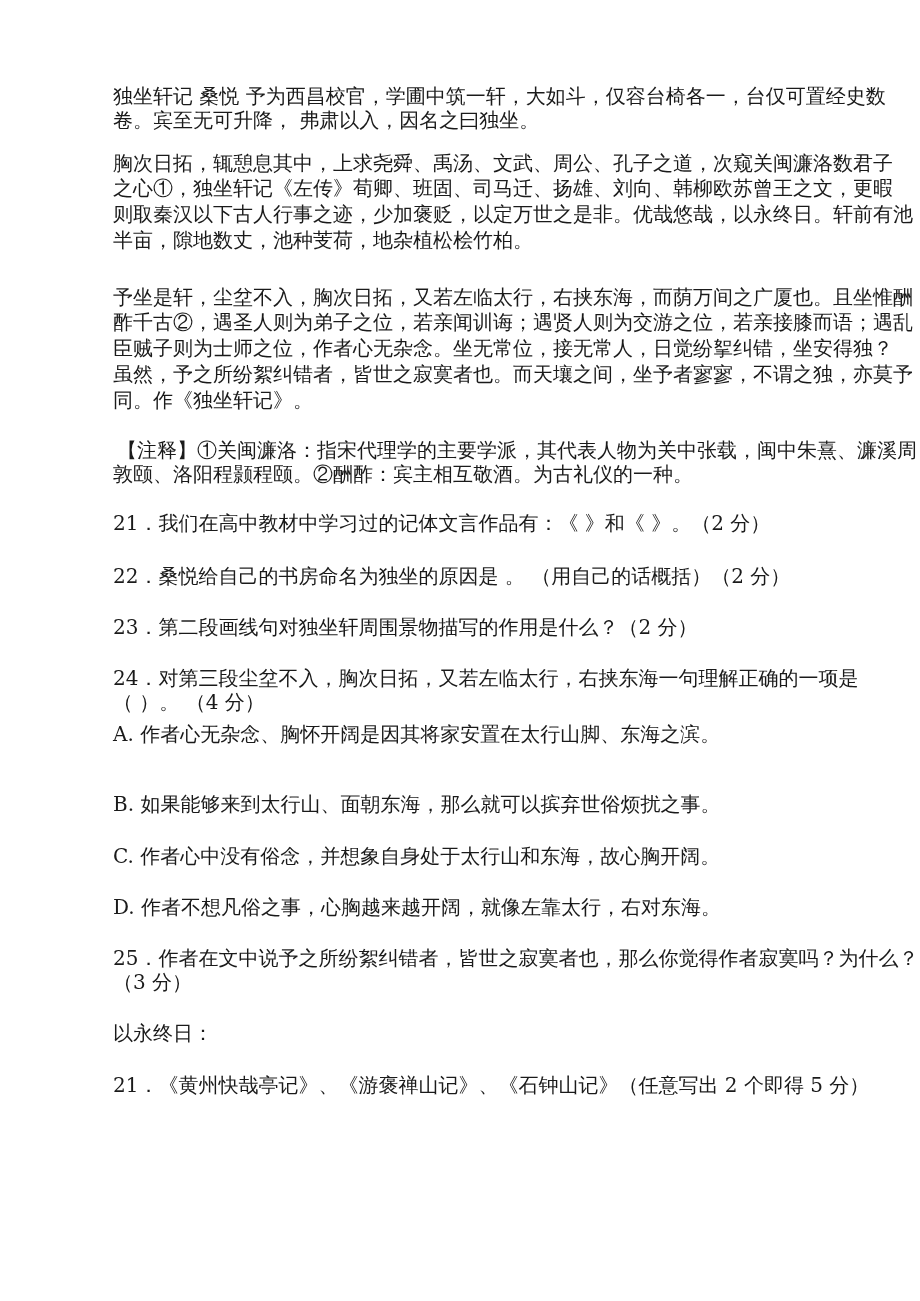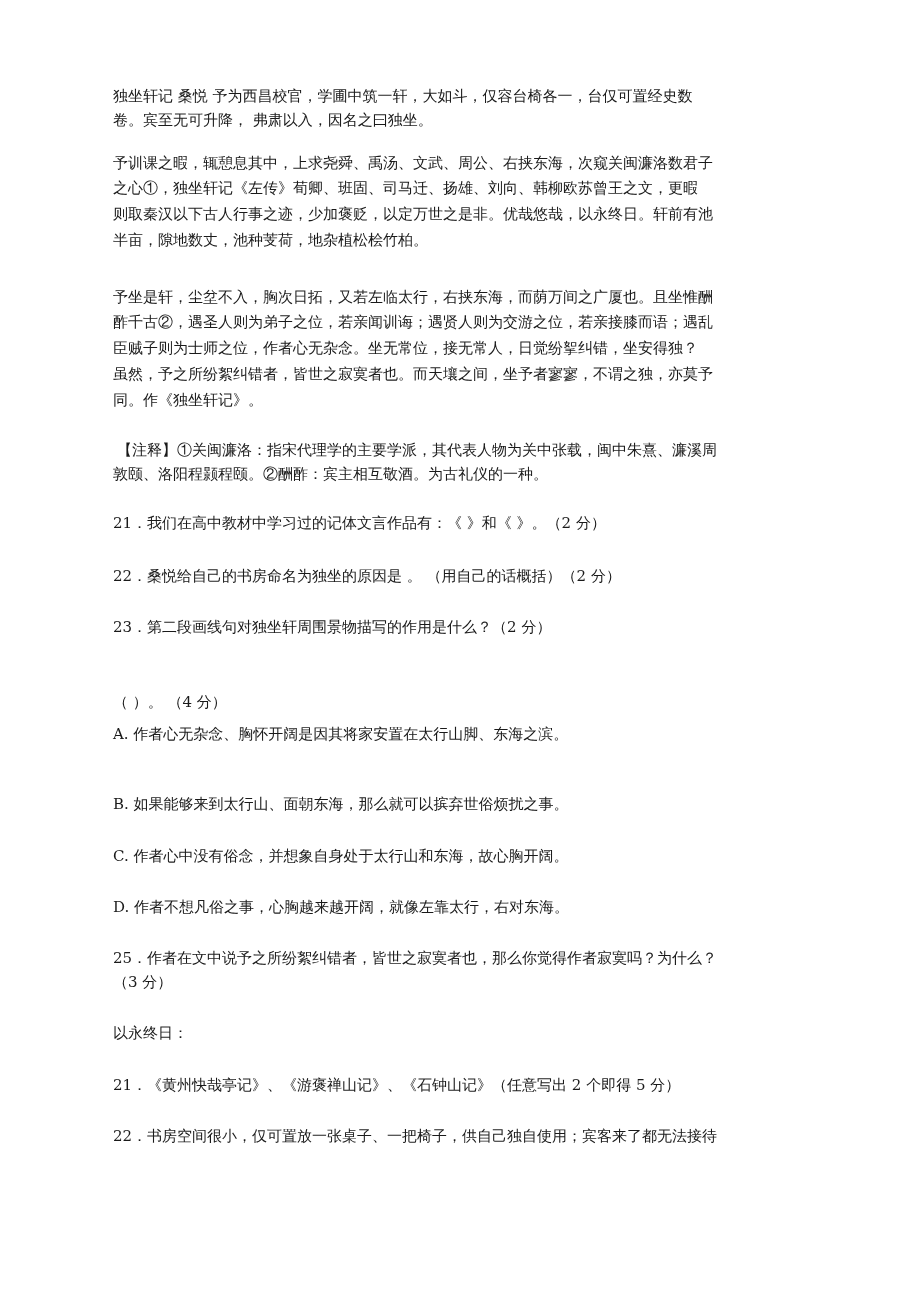--- a/index.html
+++ b/index.html
@@ -1,54 +1,54 @@
 <!DOCTYPE html>
 <html><head>
 <meta charset="utf-8">
 <style>
   html, body { margin: 0; padding: 0; background: #ffffff; }
   body { width: 920px; height: 1301px; position: relative; overflow: hidden;
          font-family: "DejaVu Serif", "Liberation Serif", serif; color: #1a1a1a; }
   .page { position: absolute; left: 0; top: 0; width: 920px; height: 1301px; background: #fff; }
   .line { position: absolute; left: 113px; width: 710px; height: 24px; line-height: 24px;
-          font-size: 15px; white-space: nowrap; letter-spacing: 0px; }
+          font-size: 20px; white-space: nowrap; letter-spacing: 0px; }
   .line.note { left: 117px; }
 </style>
 </head>
 <body>
 
 <div class="page">
 
   <div class="line" style="top:84px">独坐轩记  桑悦  予为西昌校官，学圃中筑一轩，大如斗，仅容台椅各一，台仅可置经史数</div>
   <div class="line" style="top:108px">卷。宾至无可升降，  弗肃以入，因名之曰独坐。</div>
 
-  <div class="line" style="top:151px">予训课之暇，辄憩息其中，上求尧舜、禹汤、文武、周公、右挟东海，次窥关闽濂洛数君子</div>
+  <div class="line" style="top:151px">胸次日拓，辄憩息其中，上求尧舜、禹汤、文武、周公、孔子之道，次窥关闽濂洛数君子</div>
   <div class="line" style="top:176px">之心①，独坐轩记《左传》荀卿、班固、司马迁、扬雄、刘向、韩柳欧苏曾王之文，更暇</div>
   <div class="line" style="top:202px">则取秦汉以下古人行事之迹，少加褒贬，以定万世之是非。优哉悠哉，以永终日。轩前有池</div>
   <div class="line" style="top:228px">半亩，隙地数丈，池种芰荷，地杂植松桧竹柏。</div>
 
   <div class="line" style="top:285px">予坐是轩，尘坌不入，胸次日拓，又若左临太行，右挟东海，而荫万间之广厦也。且坐惟酬</div>
   <div class="line" style="top:310px">酢千古②，遇圣人则为弟子之位，若亲闻训诲；遇贤人则为交游之位，若亲接膝而语；遇乱</div>
   <div class="line" style="top:336px">臣贼子则为士师之位，作者心无杂念。坐无常位，接无常人，日觉纷挐纠错，坐安得独？</div>
   <div class="line" style="top:362px">虽然，予之所纷絮纠错者，皆世之寂寞者也。而天壤之间，坐予者寥寥，不谓之独，亦莫予</div>
   <div class="line" style="top:388px">同。作《独坐轩记》。</div>
 
   <div class="line note" style="top:438px">【注释】①关闽濂洛：指宋代理学的主要学派，其代表人物为关中张载，闽中朱熹、濂溪周</div>
   <div class="line" style="top:462px">敦颐、洛阳程颢程颐。②酬酢：宾主相互敬酒。为古礼仪的一种。</div>
 
   <div class="line" style="top:511px">21．我们在高中教材中学习过的记体文言作品有：《  》和《  》。（2 分）</div>
   <div class="line" style="top:564px">22．桑悦给自己的书房命名为独坐的原因是  。  （用自己的话概括）（2 分）</div>
   <div class="line" style="top:615px">23．第二段画线句对独坐轩周围景物描写的作用是什么？（2 分）</div>
+  <div class="line" style="top:666px">24．对第三段尘坌不入，胸次日拓，又若左临太行，右挟东海一句理解正确的一项是</div>
   <div class="line" style="top:690px">（  ）。  （4 分）</div>
 
   <div class="line" style="top:722px">A. 作者心无杂念、胸怀开阔是因其将家安置在太行山脚、东海之滨。</div>
   <div class="line" style="top:792px">B. 如果能够来到太行山、面朝东海，那么就可以摈弃世俗烦扰之事。</div>
   <div class="line" style="top:844px">C. 作者心中没有俗念，并想象自身处于太行山和东海，故心胸开阔。</div>
   <div class="line" style="top:895px">D. 作者不想凡俗之事，心胸越来越开阔，就像左靠太行，右对东海。</div>
 
   <div class="line" style="top:946px">25．作者在文中说予之所纷絮纠错者，皆世之寂寞者也，那么你觉得作者寂寞吗？为什么？</div>
   <div class="line" style="top:970px">（3 分）</div>
 
   <div class="line" style="top:1021px">以永终日：</div>
   <div class="line" style="top:1073px">21．《黄州快哉亭记》、《游褒禅山记》、《石钟山记》（任意写出 2 个即得 5 分）</div>
-  <div class="line" style="top:1124px">22．书房空间很小，仅可置放一张桌子、一把椅子，供自己独自使用；宾客来了都无法接待</div>
 
 </div>
 
 </body></html>

